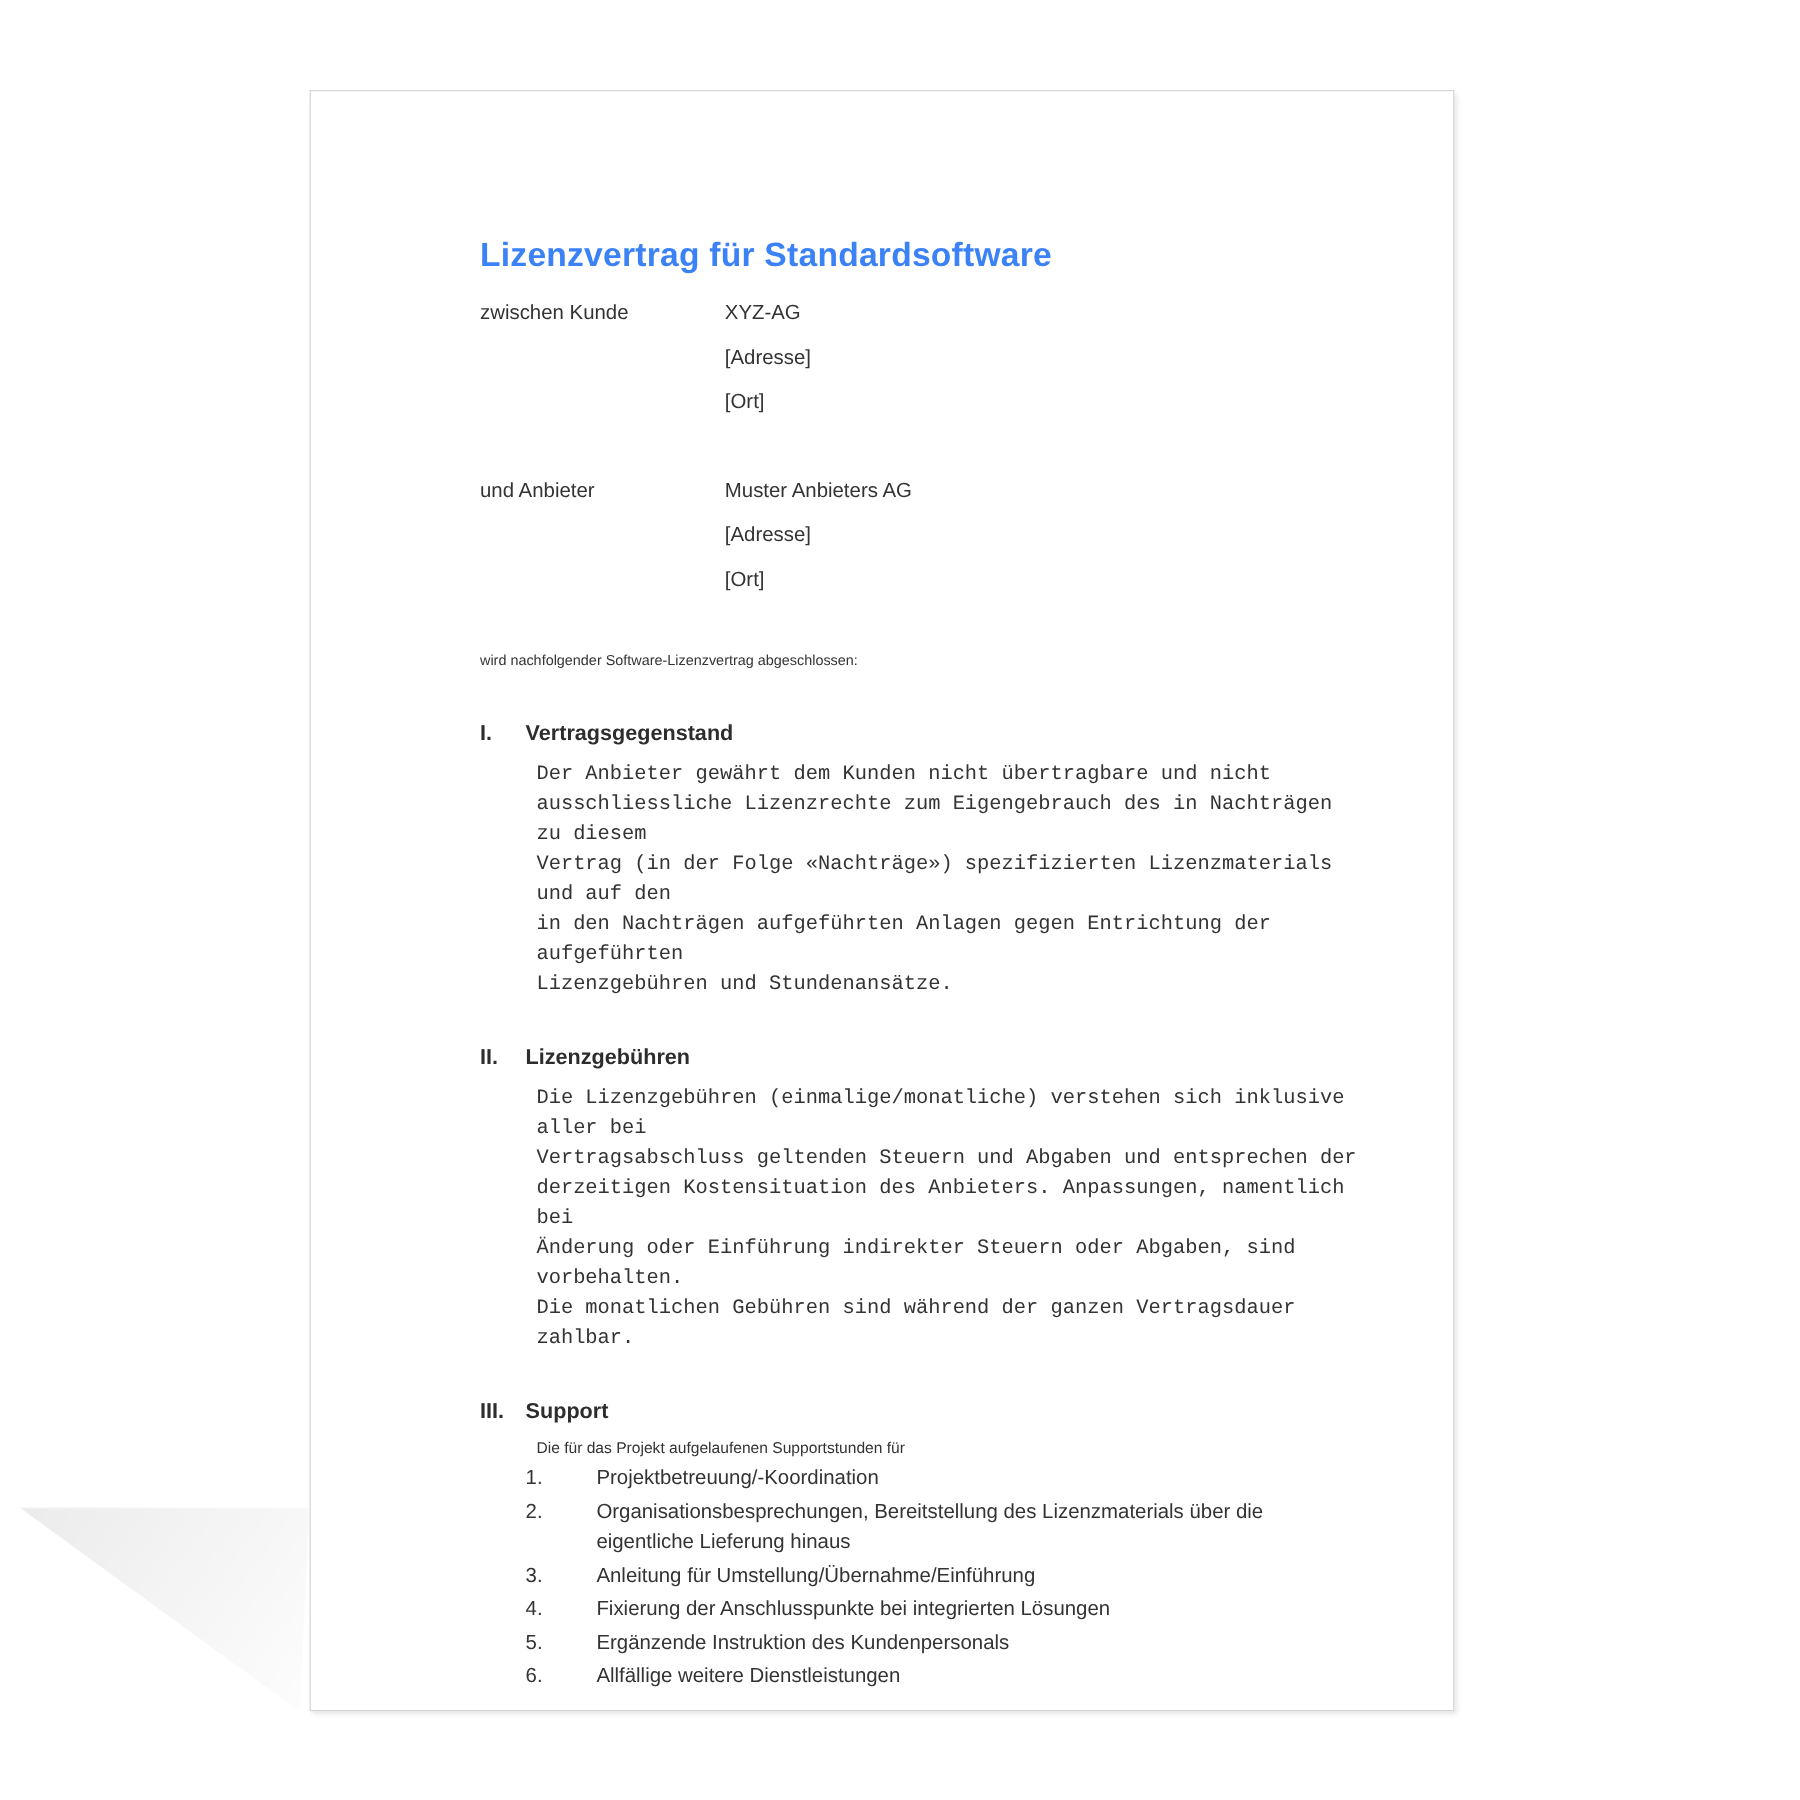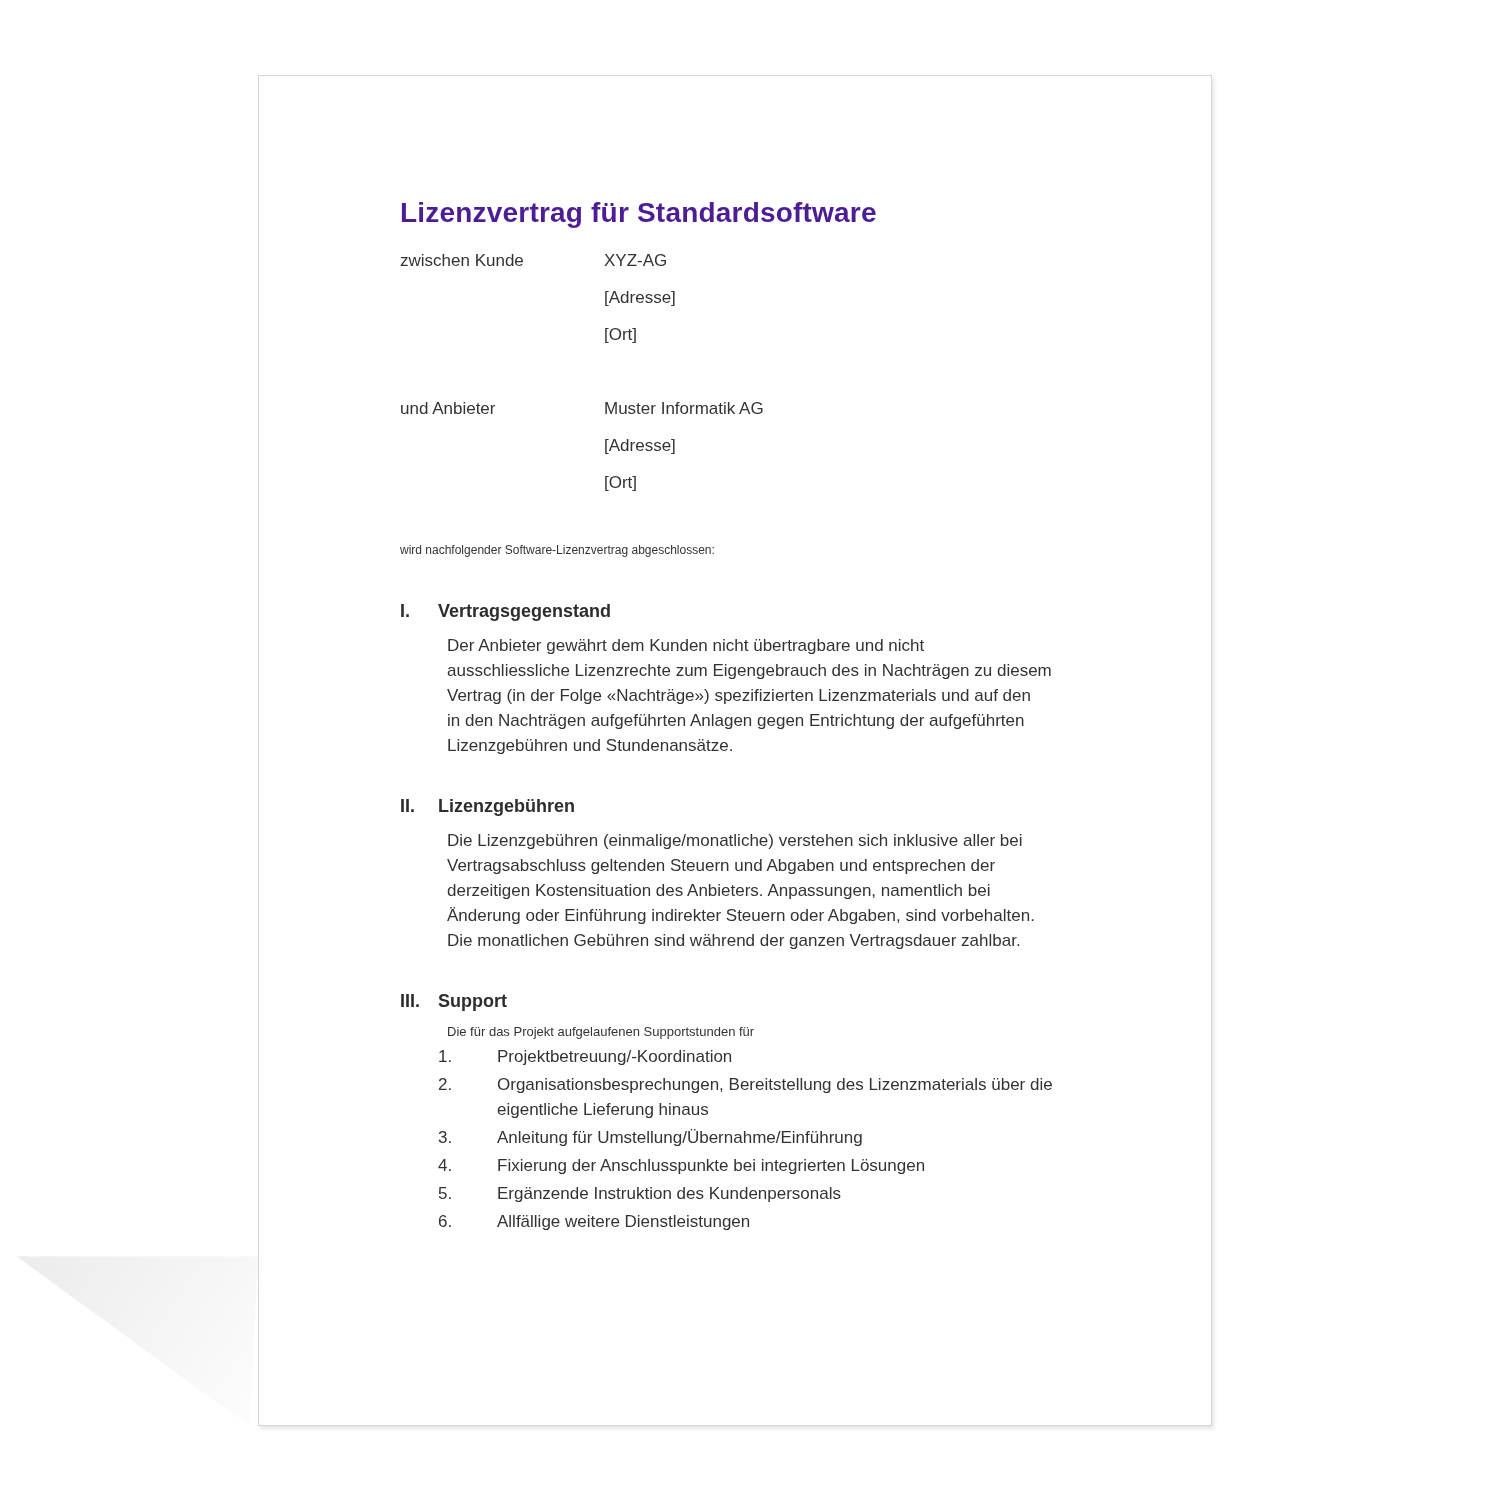--- a/index.html
+++ b/index.html
@@ -36,21 +36,21 @@
     position: absolute;
     left: 141px; top: 0; right: 40px;
     padding-top: 120px;
   }
 
   .doc-title {
     margin: 0;
     font-size: 28px;
     line-height: 34px;
     font-weight: bold;
-    color: #4c1d95;
+    color: #3b82f6;
     letter-spacing: 0.2px;
   }
 
   .party { margin-top: 12px; font-size: 17px; }
   .party.second { margin-top: 37px; }
   .party-row { display: flex; line-height: 37px; justify-content: space-between; }
   .party-label { width: 204px; flex: 0 0 204px; }
   .party-value { flex: 1; }
 
   .intro {
@@ -68,20 +68,21 @@
     color: #2d2d2d;
   }
   .section-numeral { width: 38px; flex: 0 0 38px; }
 
   .section-body {
     margin: 9px 0 0 47px;
     width: 690px;
     font-size: 17px;
     line-height: 25px;
     white-space: pre-line;
+    font-family: Liberation Mono, monospace;
   }
 
   .section-lead {
     margin: 5px 0 0 47px;
     font-size: 13px;
     line-height: 25px;
   }
 
   .support-list { margin: 0 0 0 38px; }
   .support-item {
@@ -115,21 +116,21 @@
       </div>
       <div class="party-row">
         <span class="party-label"></span>
         <span class="party-value">[Ort]</span>
       </div>
     </div>
 
     <div class="party second">
       <div class="party-row">
         <span class="party-label">und Anbieter</span>
-        <span class="party-value">Muster Informatik AG</span>
+        <span class="party-value">Muster Anbieters AG</span>
       </div>
       <div class="party-row">
         <span class="party-label"></span>
         <span class="party-value">[Adresse]</span>
       </div>
       <div class="party-row">
         <span class="party-label"></span>
         <span class="party-value">[Ort]</span>
       </div>
     </div>

